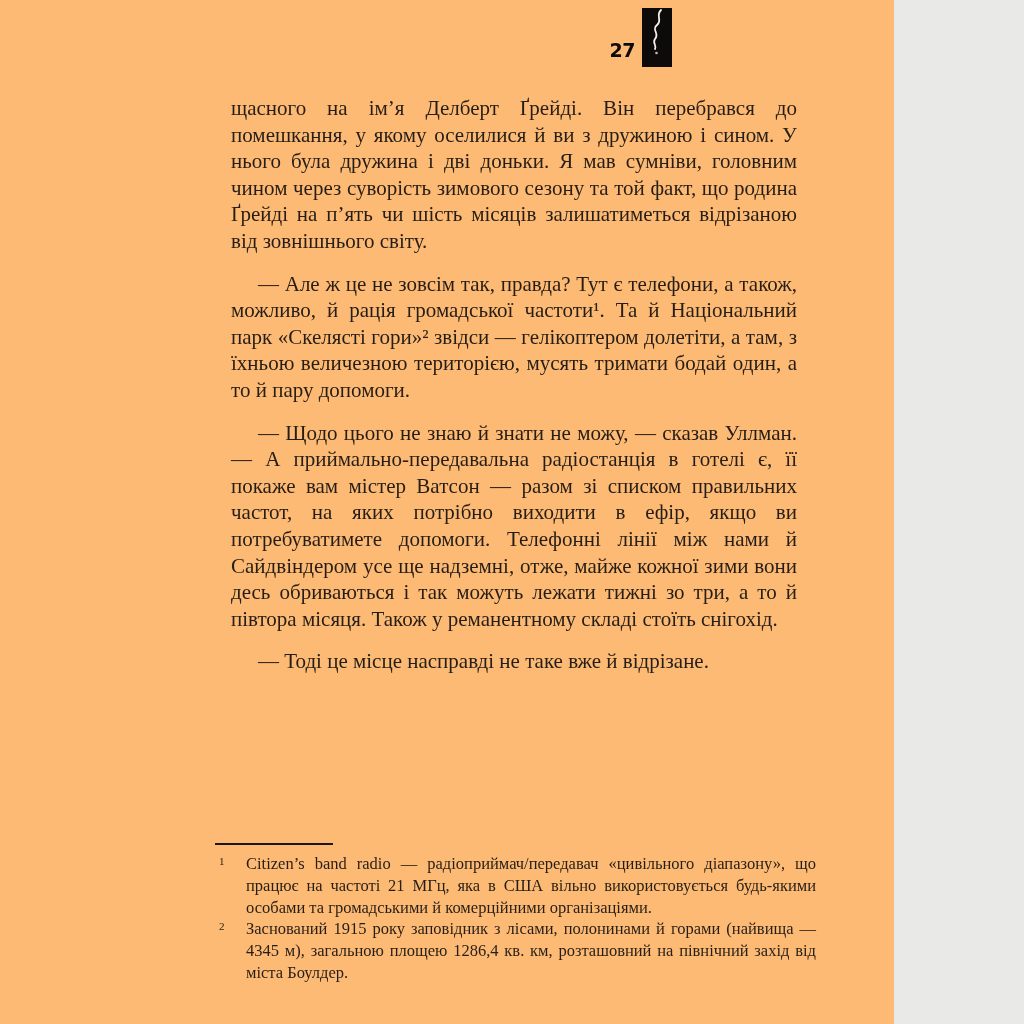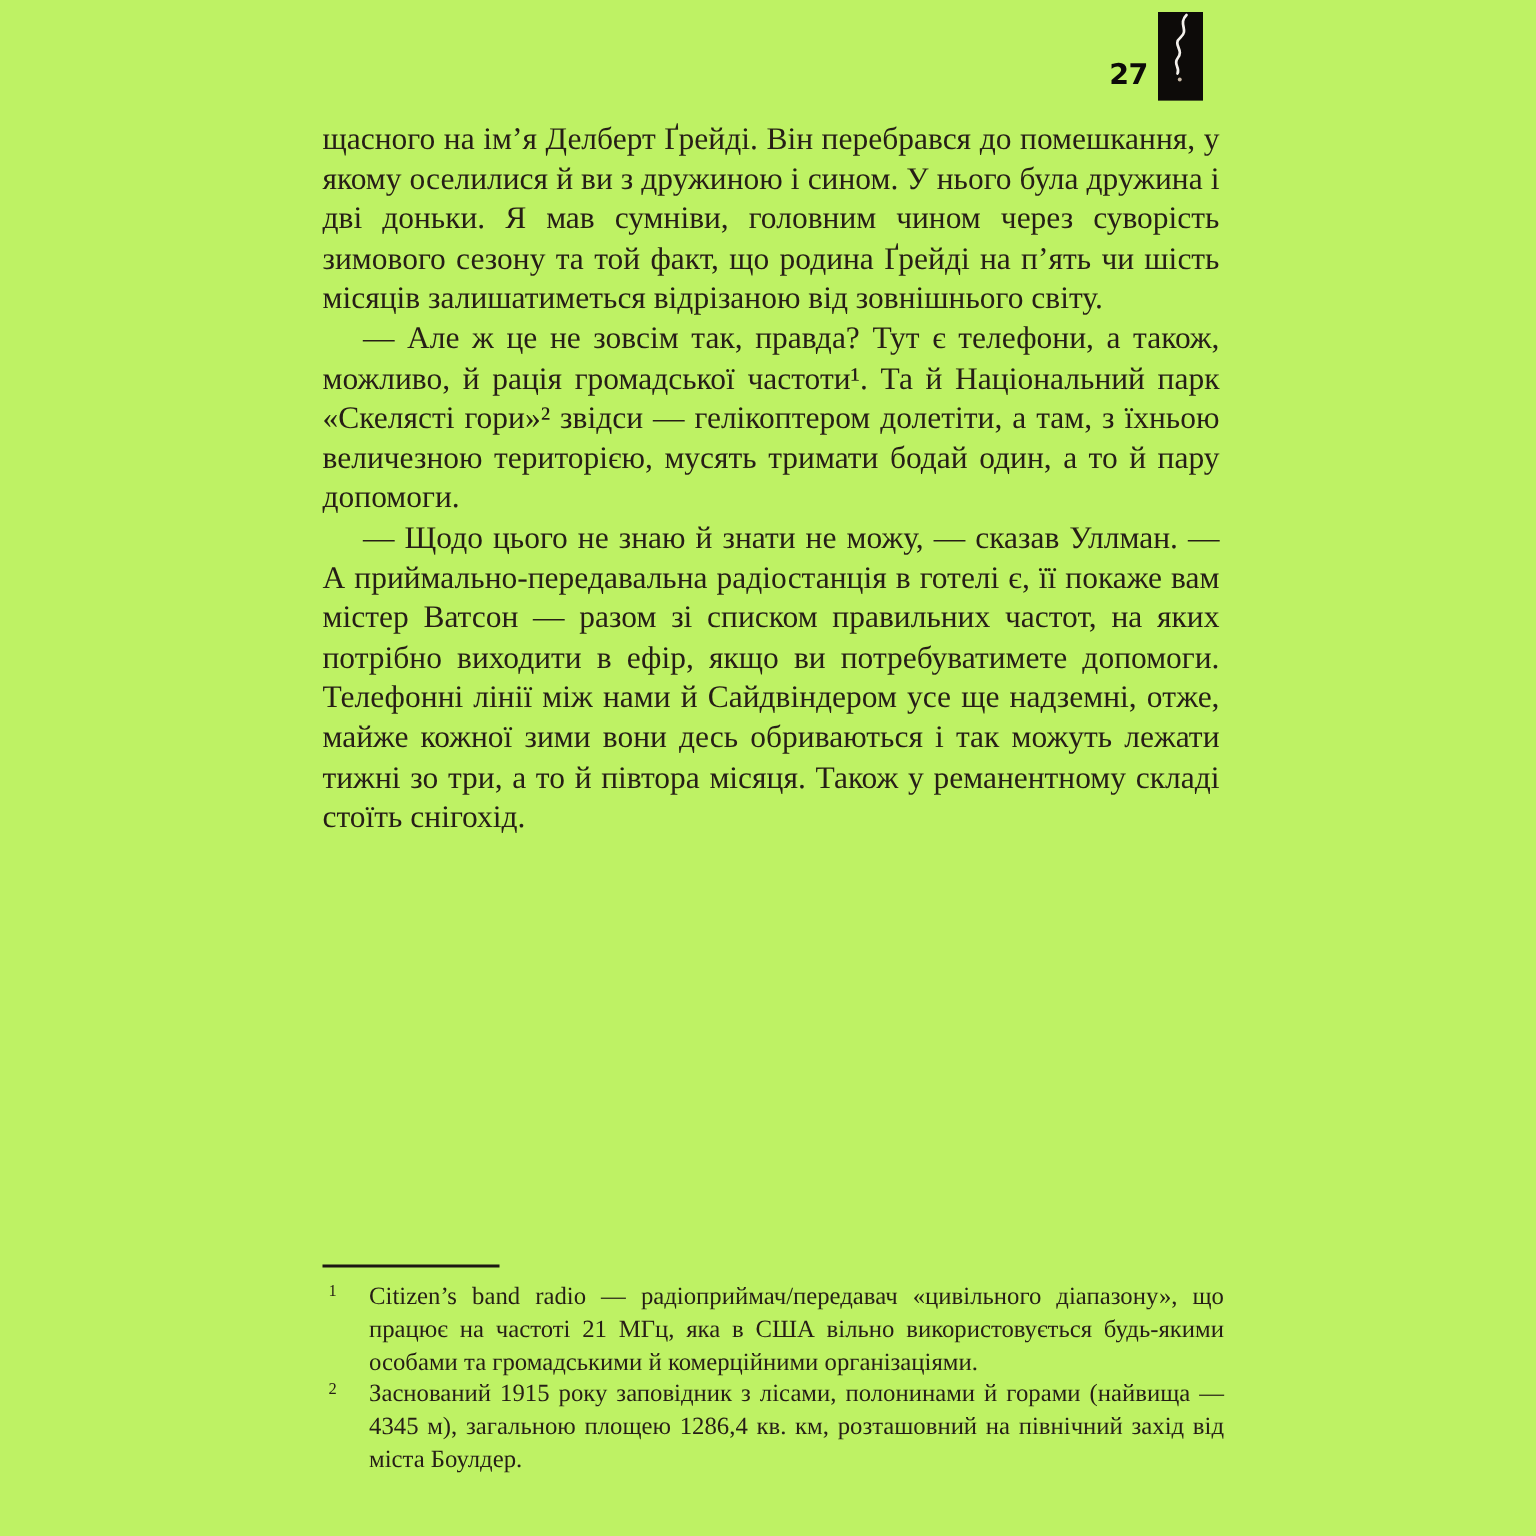--- a/index.html
+++ b/index.html
@@ -2,23 +2,23 @@
 <html lang="uk"><head>
 <meta charset="utf-8">
 <style>
   html, body {
     margin: 0;
     padding: 0;
     background: #e9e9e7;
   }
   .page {
     position: relative;
-    width: 1024px;
+    width: 894px;
     height: 1024px;
-    background: #bef264;
+    background: #fdba74;
     overflow: hidden;
     font-family: "Liberation Serif", serif;
     color: #261e16;
   }
   
   .page-header {
     position: absolute;
     top: 8px;
     right: 222px;
     display: flex;
@@ -47,21 +47,21 @@
   .text-block {
     position: absolute;
     left: 215px;
     top: 79px;
     width: 598px;
     font-size: 21px;
     line-height: 26.6px;
     text-align: justify;
     text-justify: inter-word;
   }
-  .text-block p { margin: 0; }
+  .text-block p { margin: 16px; }
   .text-block p.indent { text-indent: 27px; }
   
   .footnotes {
     position: absolute;
     left: 215px;
     top: 843px;
     width: 601px;
     font-size: 16.5px;
     line-height: 21.8px;
     text-align: justify;
@@ -95,20 +95,21 @@
         <path d="M19 2 C 13 8, 21 12, 15 17 C 9 22, 18 25, 13 31 C 10 35, 15 37, 13 41" fill="none" stroke="#f4f1ec" stroke-width="1.8" stroke-linecap="round"></path>
         <circle cx="14.5" cy="45" r="1.3" fill="#c8b9a6"></circle>
       </svg>
     </span>
   </header>
 
   <main class="text-block" lang="uk">
       <p>щасного на ім’я Делберт Ґрейді. Він перебрався до помешкання, у якому оселилися й ви з дружиною і сином. У нього була дружина і дві доньки. Я мав сумніви, головним чином через суворість зимового сезону та той факт, що родина Ґрейді на п’ять чи шість місяців залишатиметься відрізаною від зовнішнього світу.</p>
       <p class="indent">— Але ж це не зовсім так, правда? Тут є телефони, а також, можливо, й рація громадської частоти¹. Та й Національний парк «Скелясті гори»² звідси — гелікоптером долетіти, а там, з їхньою величезною територією, мусять тримати бодай один, а то й пару допомоги.</p>
       <p class="indent">— Щодо цього не знаю й знати не можу, — сказав Уллман. — А приймально-передавальна радіостанція в готелі є, її покаже вам містер Ватсон — разом зі списком правильних частот, на яких потрібно виходити в ефір, якщо ви потребуватимете допомоги. Телефонні лінії між нами й Сайдвіндером усе ще надземні, отже, майже кожної зими вони десь обриваються і так можуть лежати тижні зо три, а то й півтора місяця. Також у реманентному складі стоїть снігохід.</p>
+      <p class="indent">— Тоді це місце насправді не таке вже й відрізане.</p>
     </main>
 
   <footer class="footnotes" lang="uk">
     <div class="fn-rule"></div>
     <div>
         <div class="fn-item"><span class="fn-marker">1</span><span>Citizen’s band radio — радіоприймач/передавач «цивільного діапазону», що працює на частоті 21 МГц, яка в США вільно використовується будь-якими особами та громадськими й комерційними організаціями.</span></div>
         <div class="fn-item"><span class="fn-marker">2</span><span>Заснований 1915 року заповідник з лісами, полонинами й горами (найвища — 4345 м), загальною площею 1286,4 кв. км, розташовний на північний захід від міста Боулдер.</span></div>
       </div>
   </footer>
 

